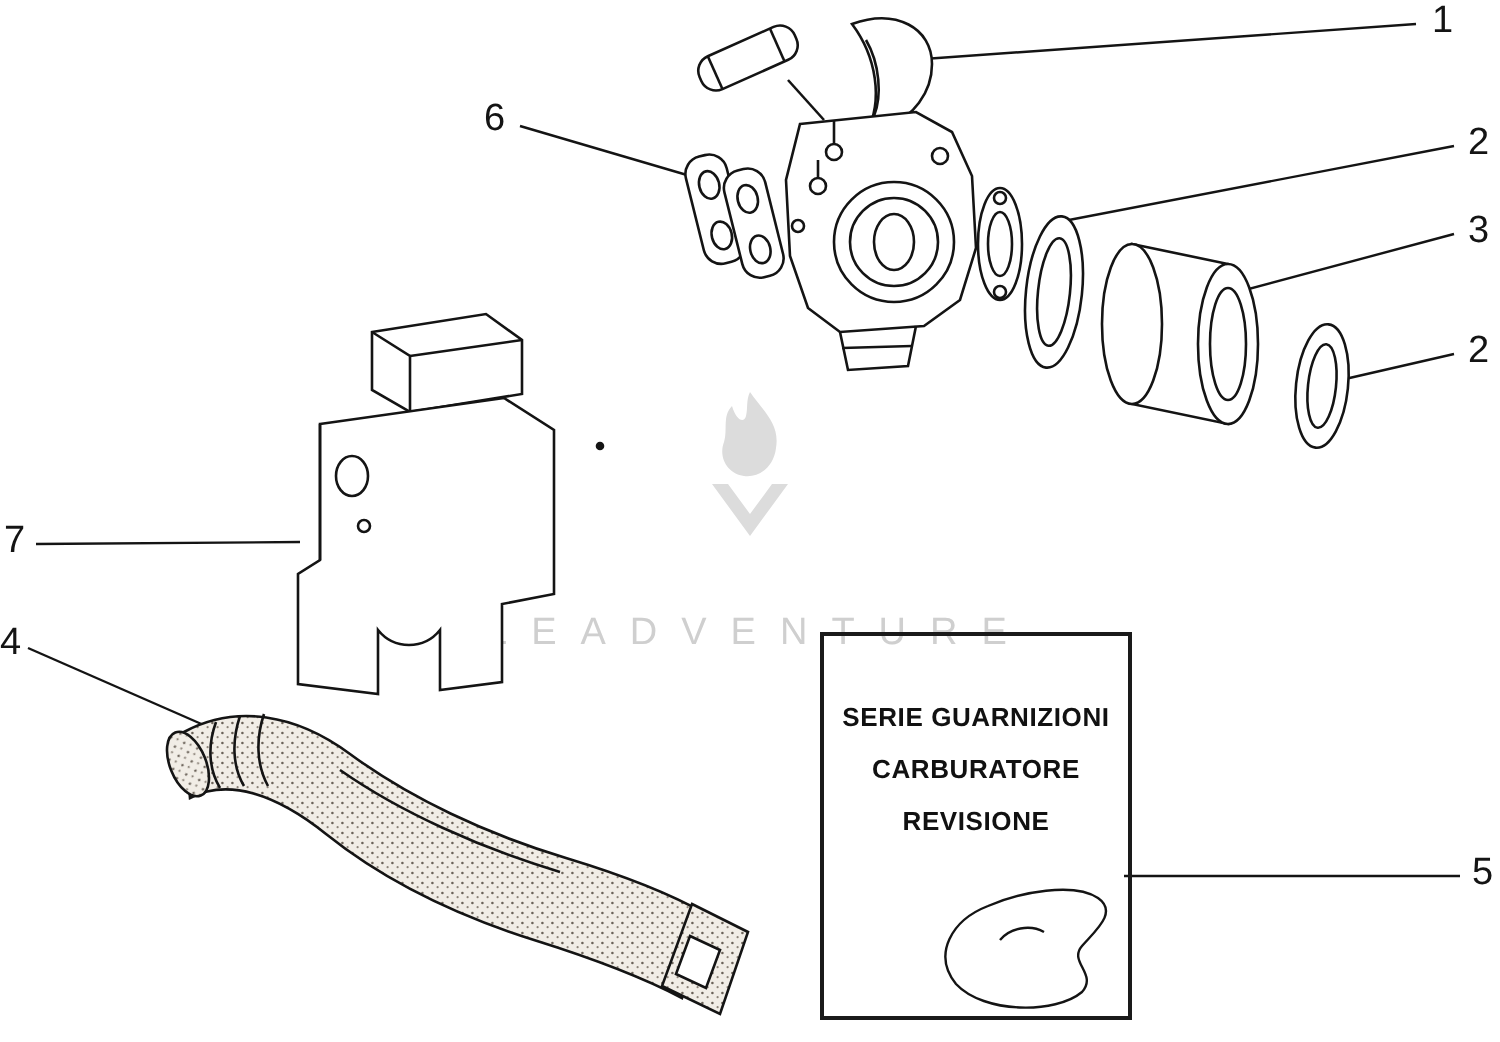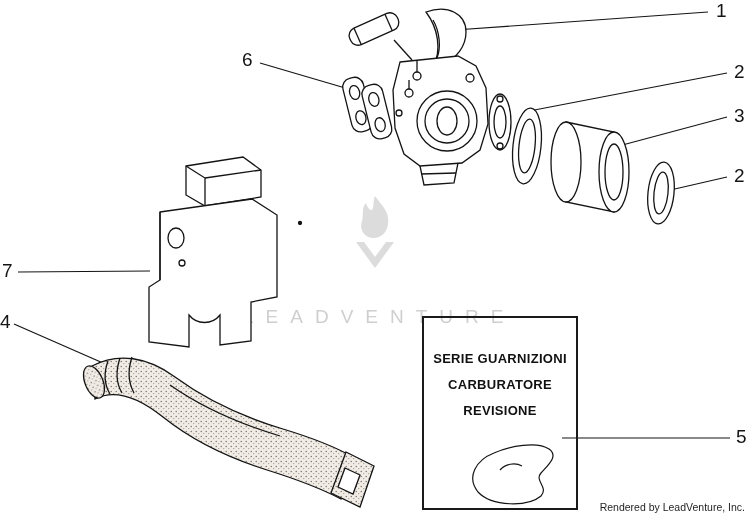--- a/index.html
+++ b/index.html
@@ -18,21 +18,21 @@
     user-select:none;
     text-align:center;
   }
   svg.lineart{position:absolute;left:0;top:0;z-index:2;}
   .callout{
     position:absolute;z-index:4;
     font-size:19px;color:#141414;font-weight:400;
     line-height:20px;
   }
   .kitbox{
-    position:absolute;left:422px;top:316px;width:156px;height:194px;
+    position:absolute;left:410px;top:316px;width:156px;height:194px;
     border:2px solid #1a1a1a;z-index:3;background:transparent;
     box-sizing:border-box;
     display:flex;flex-direction:column;align-items:center;
     padding-top:28px;
   }
   .kitbox .kline{
     font-size:13px;font-weight:bold;color:#111;
     line-height:26px;letter-spacing:0.3px;text-align:center;
   }
   .credit{
@@ -173,15 +173,14 @@
   <div class="callout" style="left:2px;top:261px;">7</div>
   <div class="callout" style="left:0px;top:312px;">4</div>
   <div class="callout" style="left:736px;top:427px;">5</div>
 
   <div class="kitbox">
     <div class="kline">SERIE GUARNIZIONI</div>
     <div class="kline">CARBURATORE</div>
     <div class="kline">REVISIONE</div>
   </div>
 
-  <div class="credit">Rendered by LeadVenture, Inc.</div>
 
 </div>
 
 </body></html>

